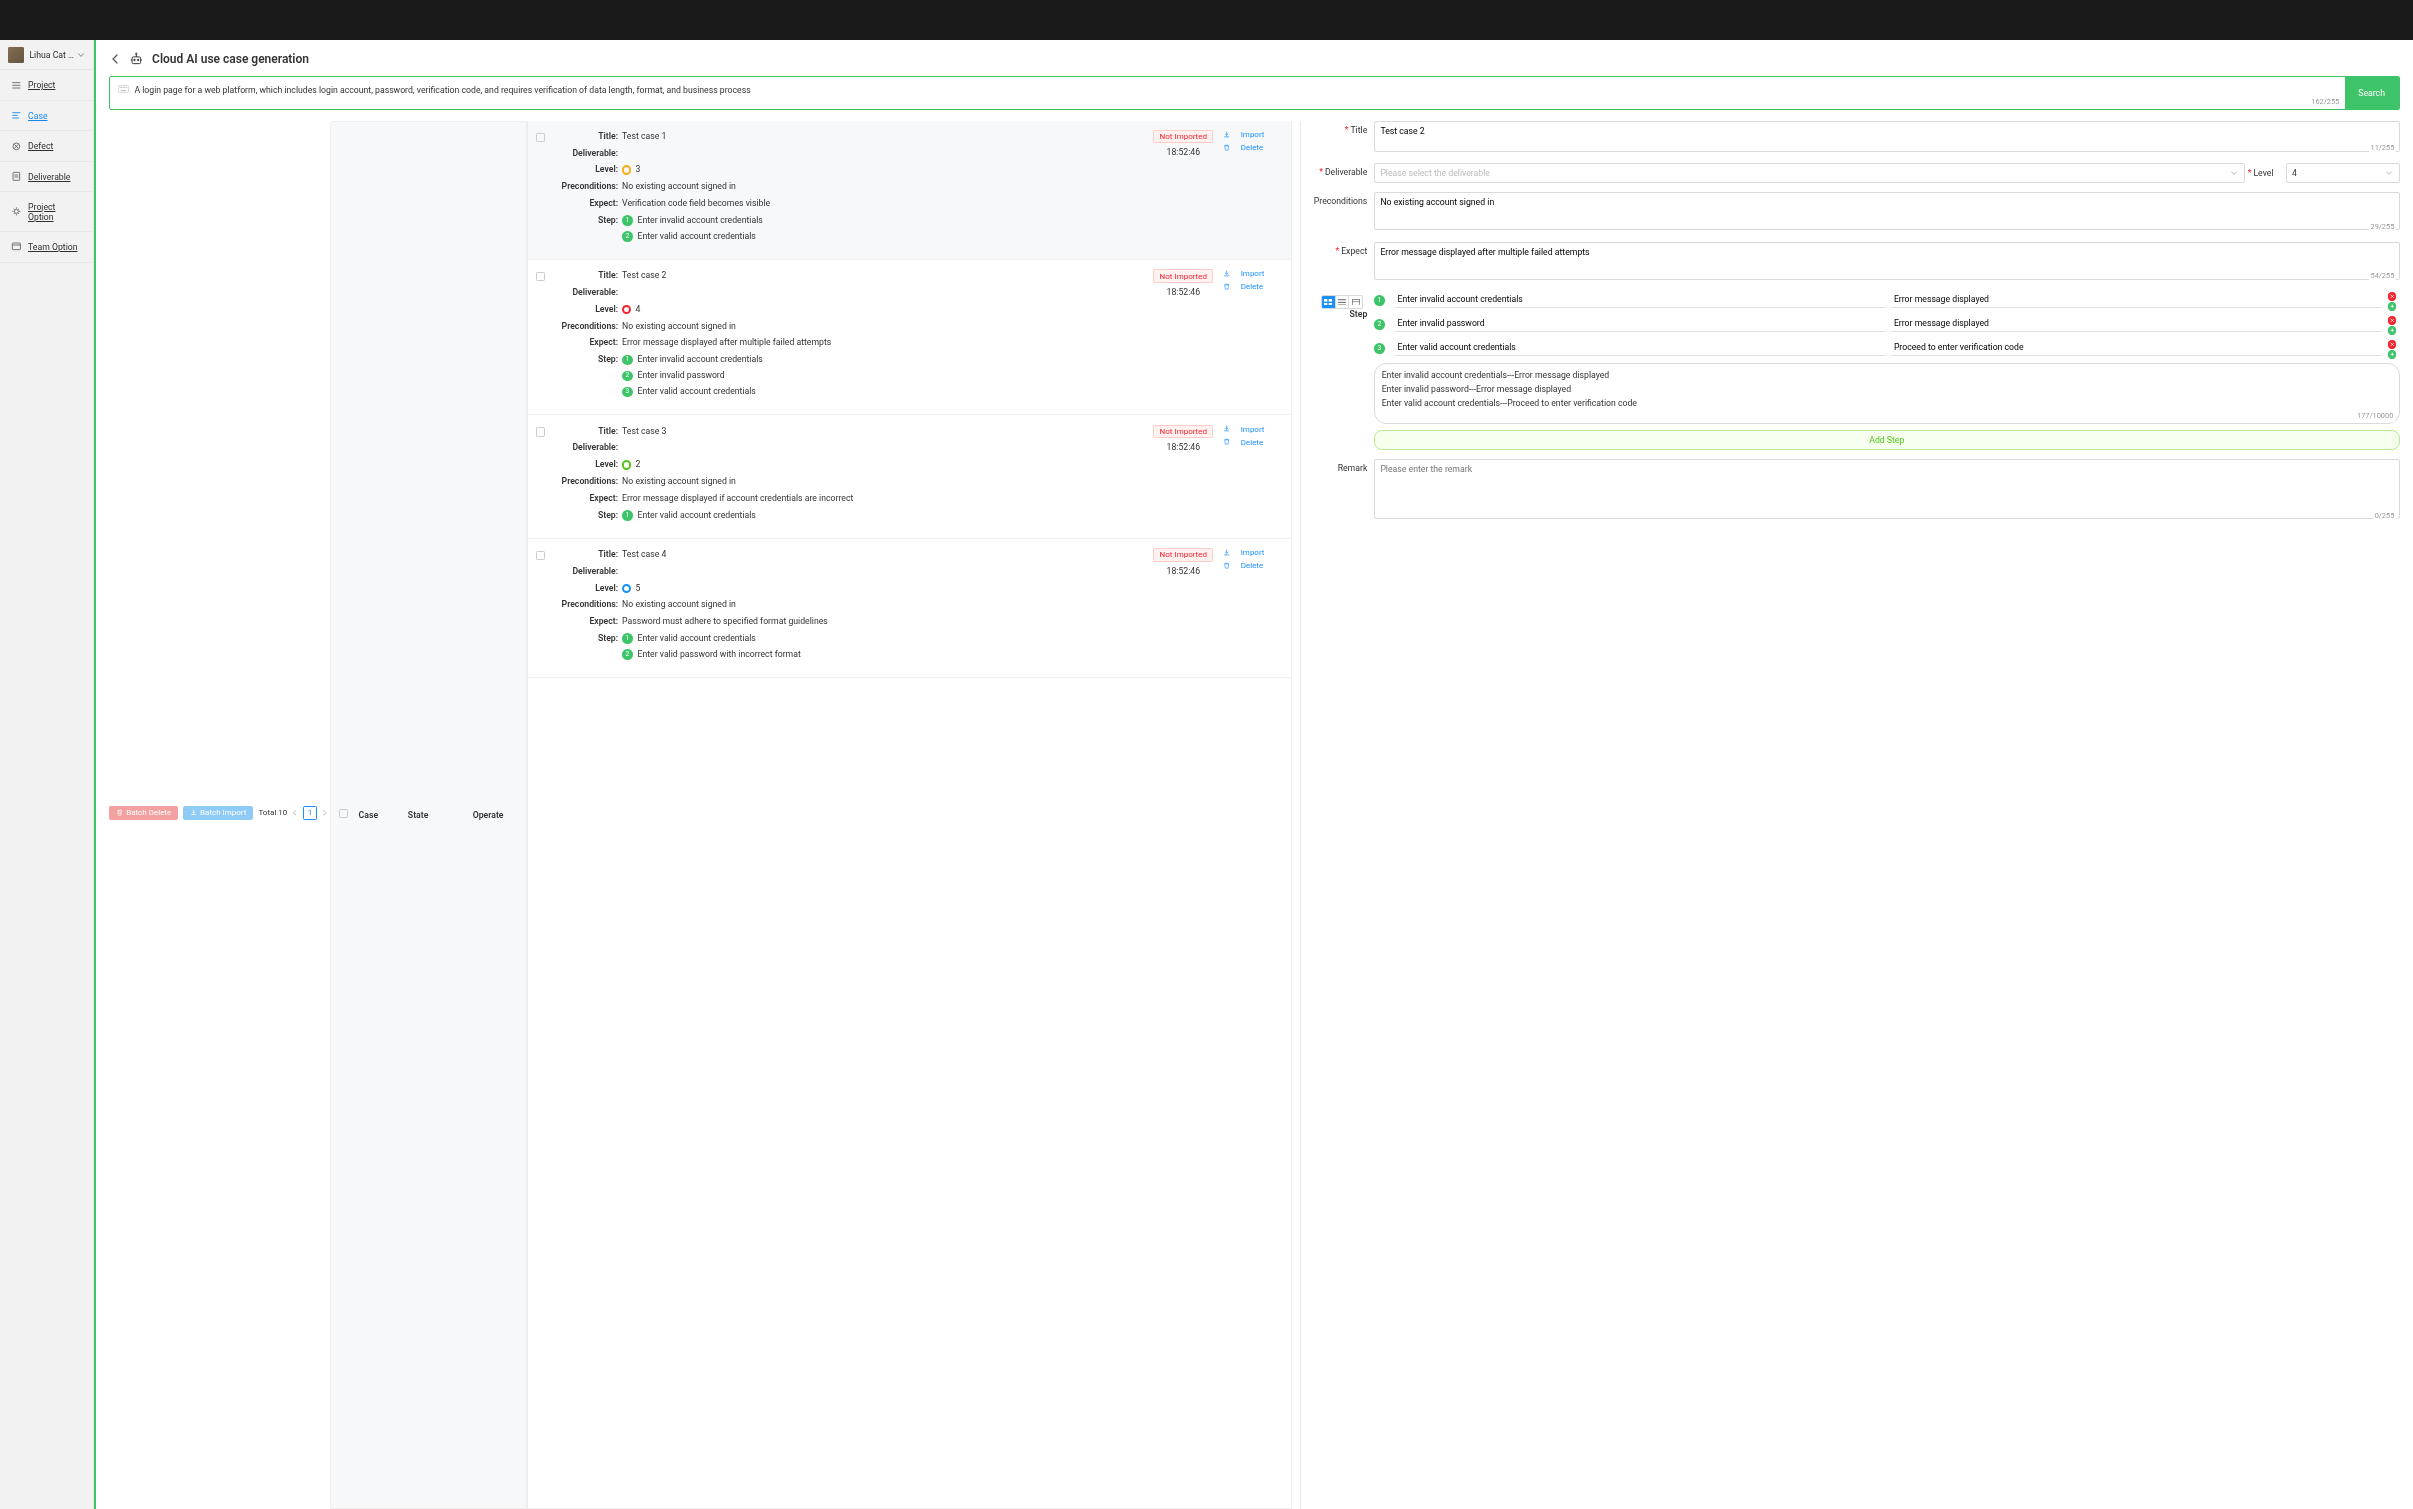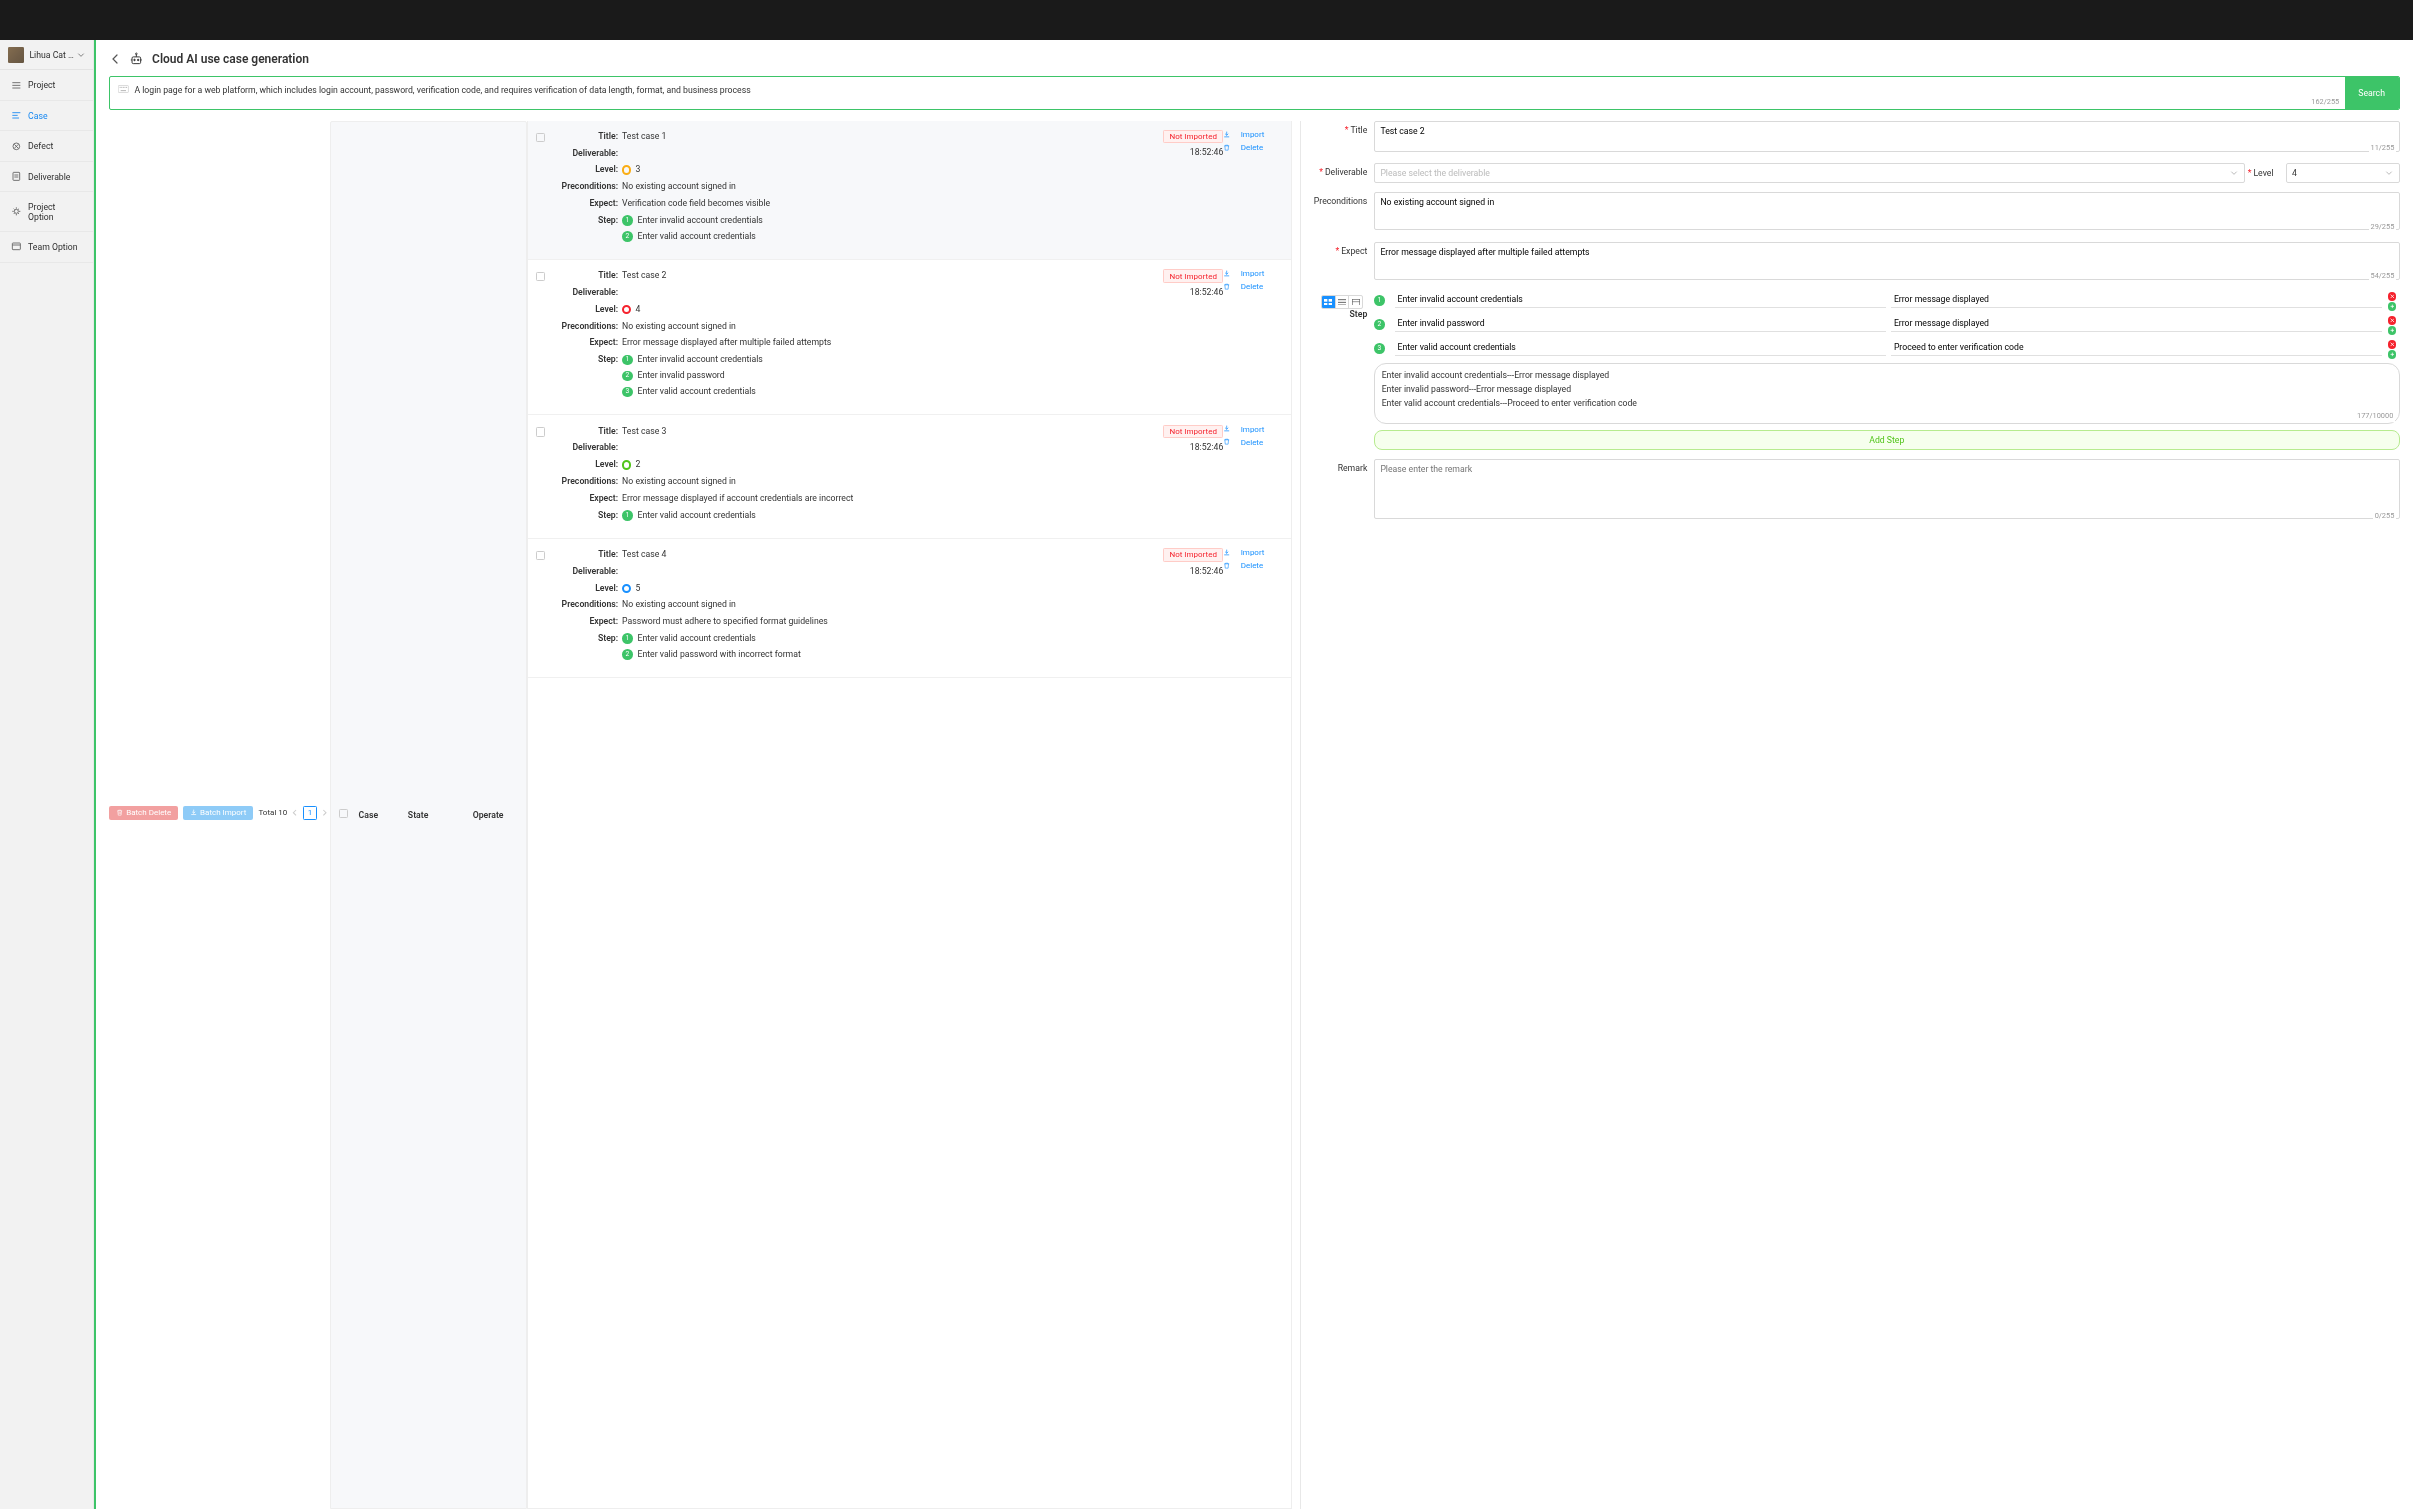--- a/index.html
+++ b/index.html
@@ -6,21 +6,21 @@
 body { font-family: -apple-system, BlinkMacSystemFont, "Segoe UI", Roboto, "Helvetica Neue", Arial, sans-serif; font-size:8.7px; color:#333; background:#fff; }
 .top-bar { height:40px; background:#1a1a1a; }
 
 .layout { display:flex; height:calc(100vh - 40px); }
 .sidebar { width:94px; background:#fff; border-right:0.7px solid #e8e8e8; position:relative; }
 .sidebar-overlay { position:absolute; inset:0; background:rgba(0,0,0,0.05); pointer-events:none; }
 .project-header { display:flex; align-items:center; padding:6.7px 8px; border-bottom:0.7px solid #f0f0f0; }
 .project-avatar { width:16px; height:16px; border-radius:1.3px; background:linear-gradient(135deg,#8b7355,#6b5a45); margin-right:5.4px; flex-shrink:0; }
 .project-name { flex:1; font-size:8.7px; white-space:nowrap; overflow:hidden; text-overflow:ellipsis; }
 .chev-down { width:8px; height:8px; }
-.nav-item { display:flex; align-items:center; padding:9.4px 10.7px; border-bottom:0.7px solid #f5f5f5; cursor:pointer; }
+.nav-item { display:flex; align-items:center; padding:9.4px 10.7px; border-bottom:0.7px solid #f5f5f5; cursor:pointer;text-decoration:underline; }
 .nav-item.active { color:#1890ff; }
 .nav-icon { width:10.7px; height:10.7px; margin-right:6.7px; flex-shrink:0; }
 
 .main { flex:1; display:flex; flex-direction:column; border-left:2px solid #3dc468; overflow:hidden; }
 .page-header { display:flex; align-items:center; padding:12px 13.4px 9.4px; gap:8px; }
 .back-arrow { width:12px; height:12px; cursor:pointer; }
 .robot-icon { width:14.7px; height:14.7px; }
 .page-title { font-size:12px; font-weight:600; }
 
 .search-wrap { margin:0 13.4px 10.7px; display:flex; border:0.7px solid #3dc468; border-radius:2px; overflow:hidden; }
@@ -54,21 +54,21 @@
 .case-row.selected { background:#f7f8fa; }
 .case-check { width:20px; padding-top:2.7px; }
 .chkbox { width:9.4px; height:9.4px; border:0.7px solid #ccc; border-radius:1.3px; display:inline-block; cursor:pointer; }
 .case-body { flex:1; }
 .field-line { display:flex; margin-bottom:3.4px; line-height:13.4px; }
 .field-label { width:66px; text-align:right; font-weight:600; padding-right:4px; font-size:8.7px; }
 .field-val { flex:1; font-size:8.7px; }
 .lvl-ring { display:inline-block; width:9.4px; height:9.4px; border-radius:50%; border:2px solid; vertical-align:middle; margin-right:4px; }
 .step-num { display:inline-flex; width:10.7px; height:10.7px; border-radius:50%; background:#3dc468; color:#fff; font-size:6.7px; align-items:center; justify-content:center; margin-right:4.7px; flex-shrink:0; }
 .step-line { display:flex; align-items:center; margin-bottom:2.7px; }
-.case-state { width:80px; text-align:right; }
+.case-state { width:80px; text-align:center; }
 .state-badge { display:inline-block; background:#fff1f0; color:#f5222d; border:0.7px solid #ffccc7; padding:1.3px 5.4px; border-radius:1.3px; font-size:8px; margin-bottom:4px; }
 .case-time { font-size:8.7px; }
 .case-ops { width:60px; text-align:left; }
 .link-btn { display:flex; align-items:center; gap:10px; color:#1890ff; font-size:8px; cursor:pointer; margin-bottom:4px; }
 .link-icon { width:7.4px; height:7.4px; }
 
 
 .form-row { display:flex; margin-bottom:9.4px; }
 .form-label { width:62px; text-align:right; padding-right:6.7px; padding-top:4px; font-size:8.7px; }
 .req { color:#f5222d; margin-right:2px; }

